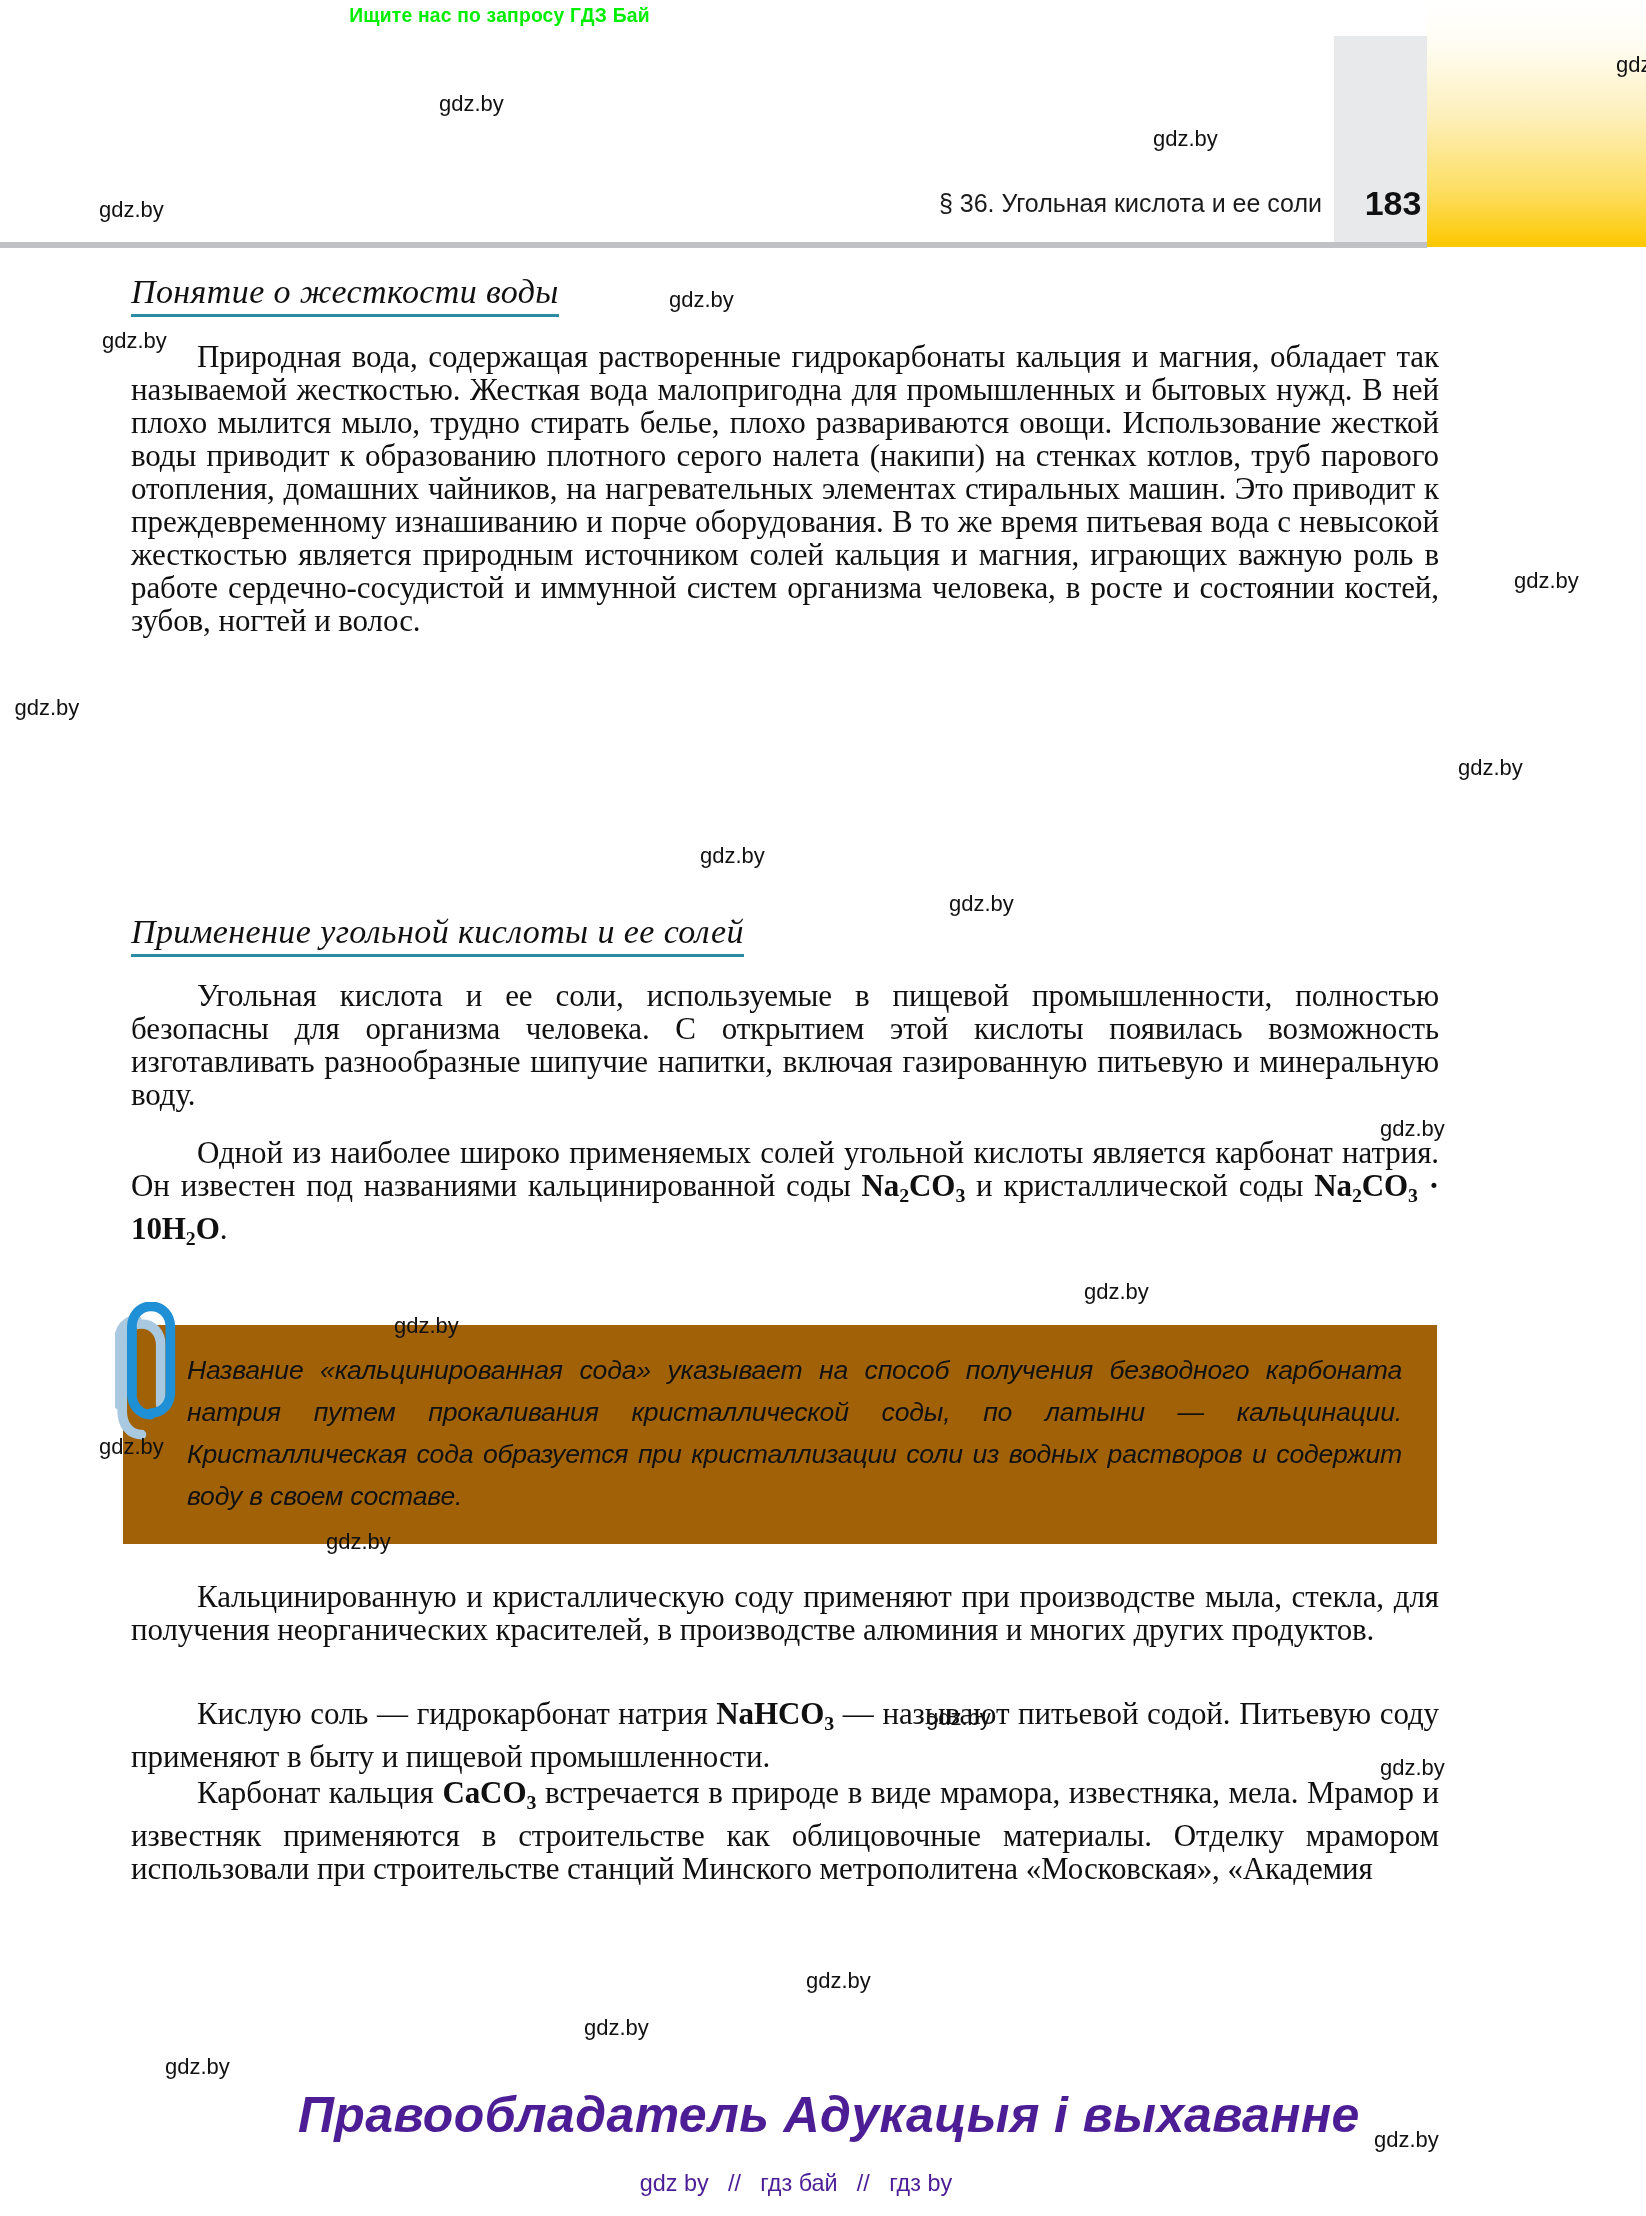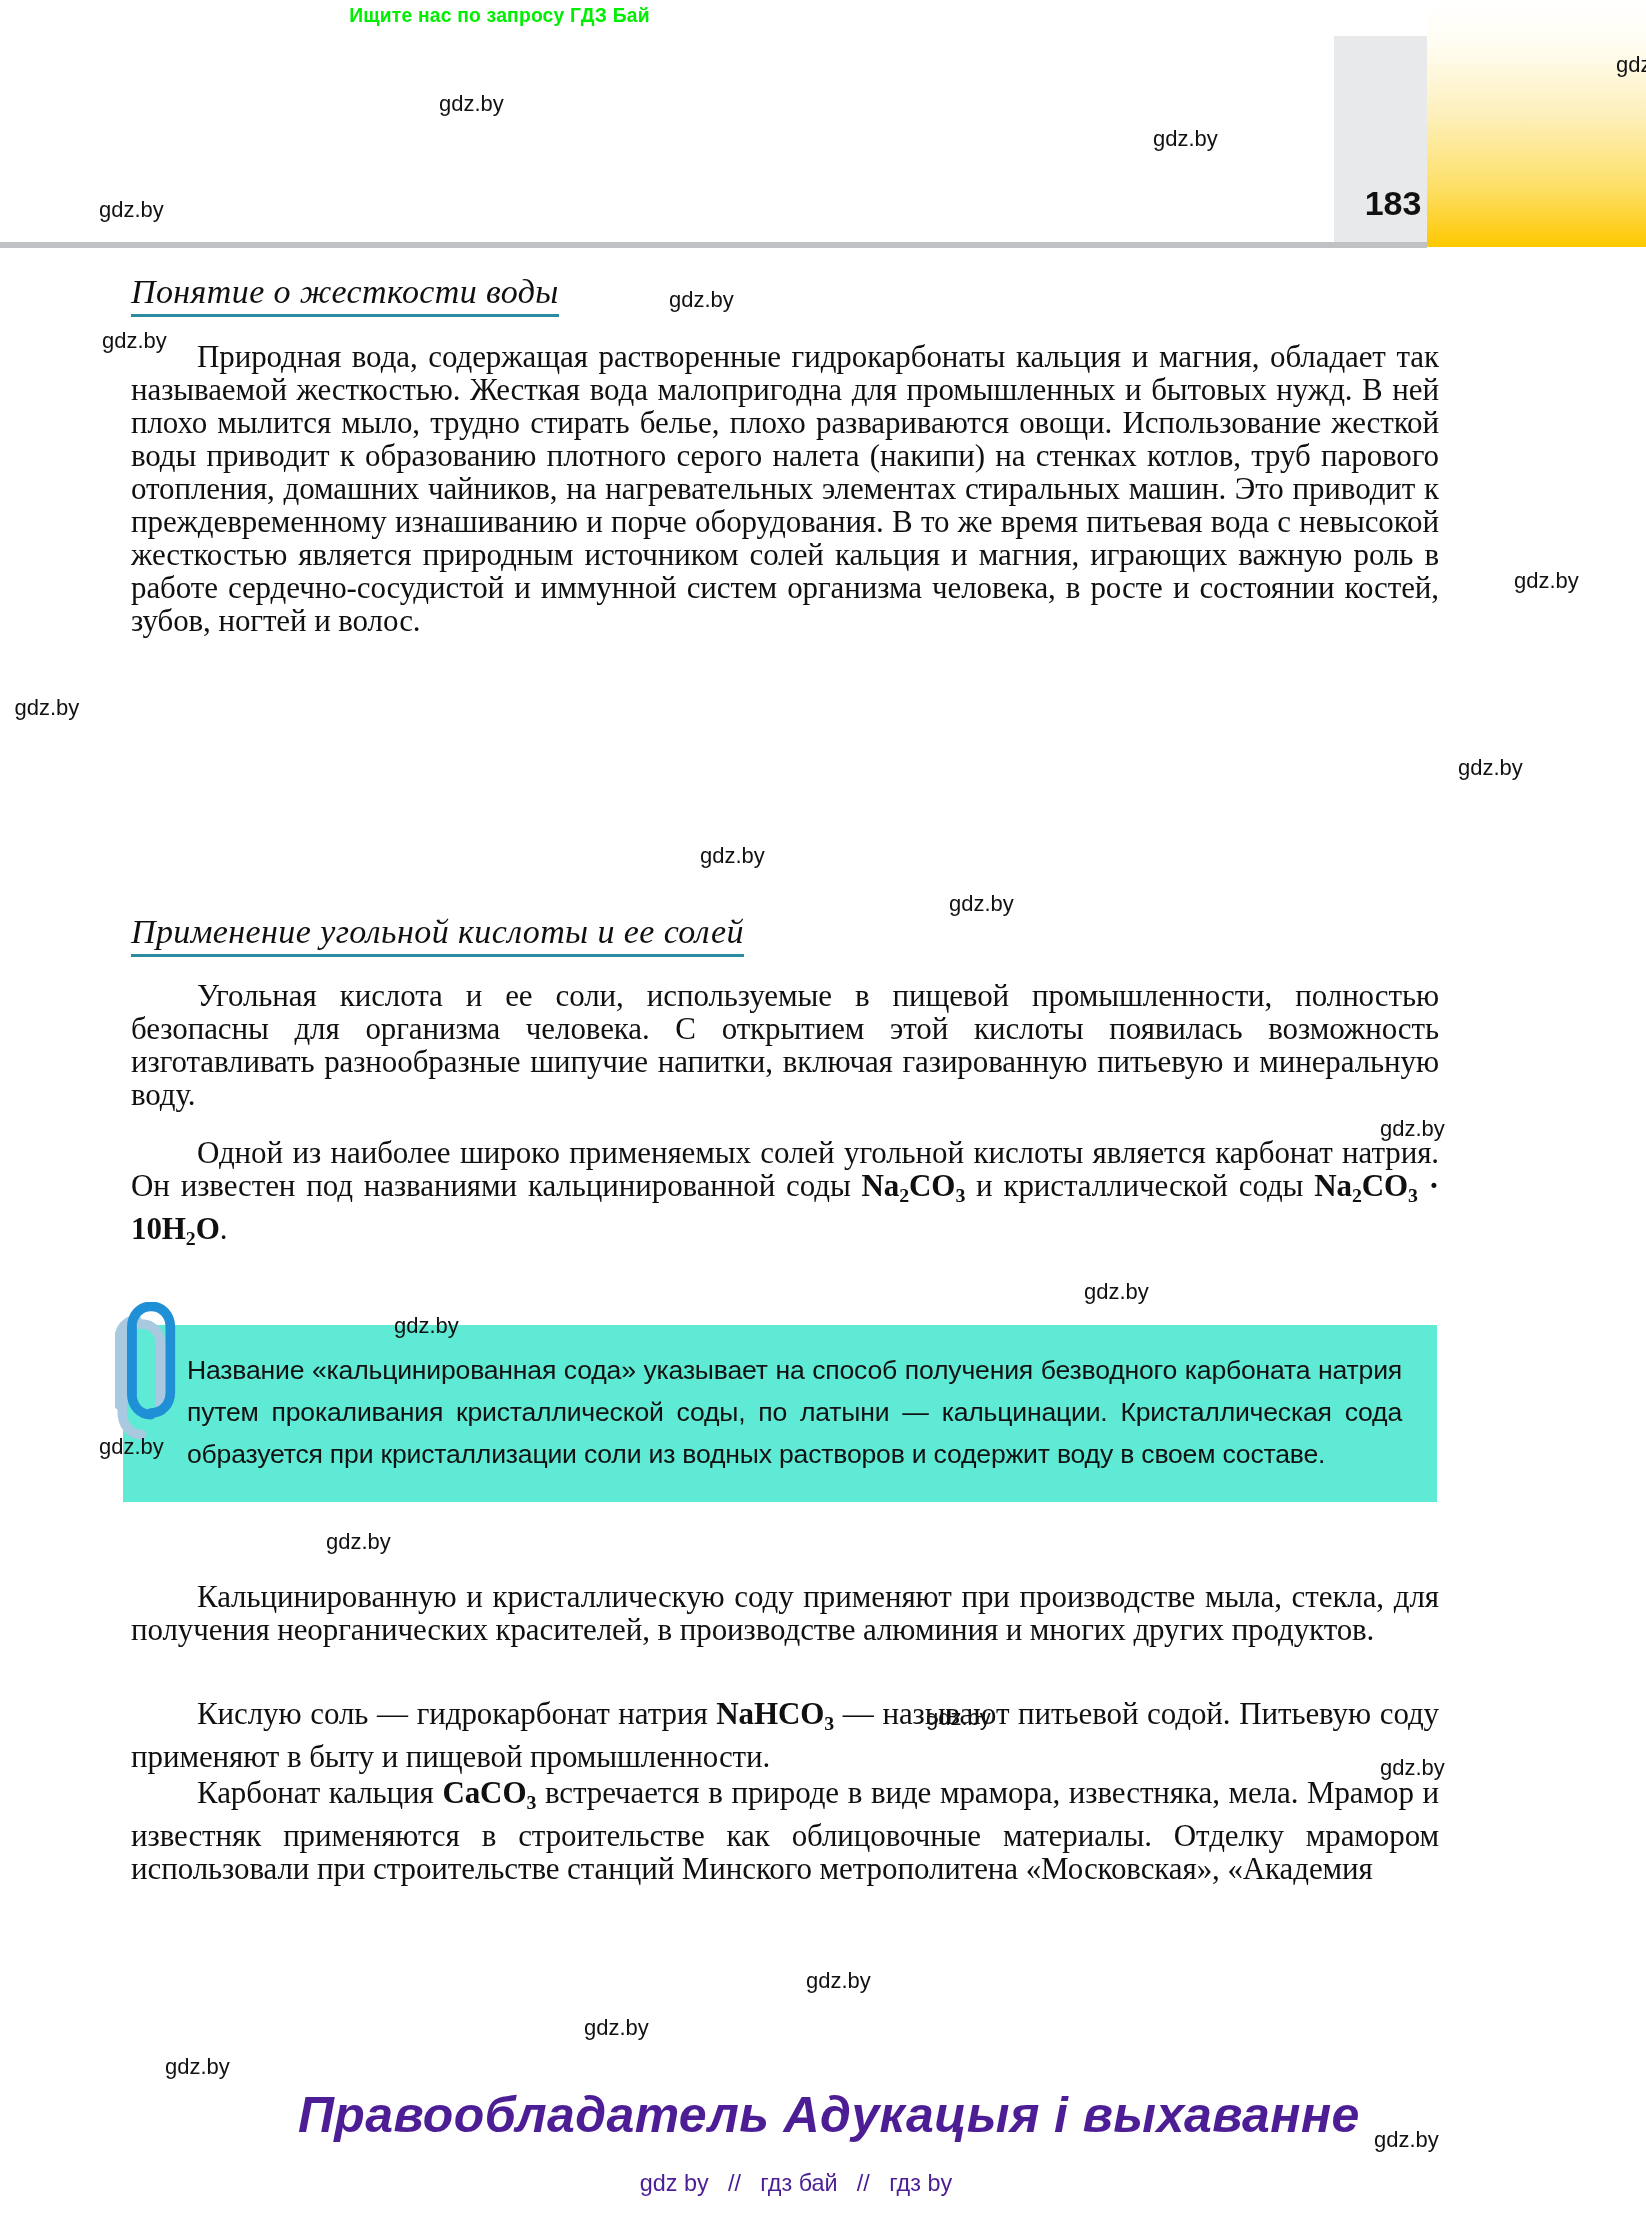--- a/index.html
+++ b/index.html
@@ -81,23 +81,24 @@
     letter-spacing:-0.1px;
   }
   p.body.first-indent{ text-indent:66px; }
 
   .frm{ font-weight:700;margin-top:16px; }
   .frm sub{ font-size:.64em; vertical-align:-0.28em; font-weight:700;}
 
   
   .note-wrap{ position:relative; }
   .note{
-    background:#5eead4;
+    background:#a16207;
     padding:24px 35px 27px 64px;
     box-sizing:border-box;
+    font-style:italic;
   }
   .note p{
     margin:0;
     font-family:"Liberation Sans", sans-serif;
     font-size:26.6px;
     line-height:42px;
     color:#111;
     text-align:justify;
     text-justify:inter-word;
     letter-spacing:-0.2px;
@@ -136,20 +137,21 @@
   .footlink span{ margin:0 6.4px; }
 </style>
 </head>
 <body>
 
 <div class="promo">Ищите нас по запросу ГДЗ Бай</div>
 
 <div class="runhead-wrap">
   <div class="gradient-bar"></div>
   <div class="pagenum-box"></div>
+  <div class="runhead-title">§ 36. Угольная кислота и ее соли</div>
   <div class="pagenum">183</div>
   <div class="head-rule"></div>
 </div>
 
 <div class="col">
 
   <div style="position:absolute;left:0;top:273px;width:1308px;">
     <span class="sub-head">Понятие о жесткости воды</span>
   </div>
 

